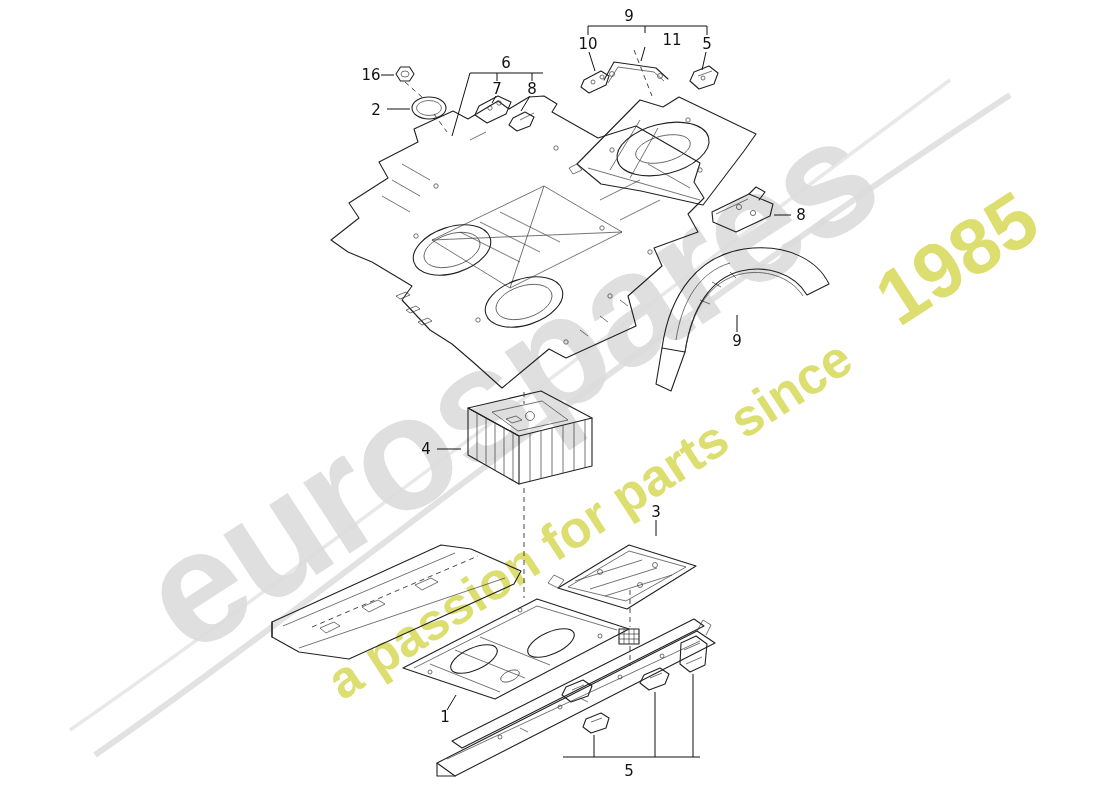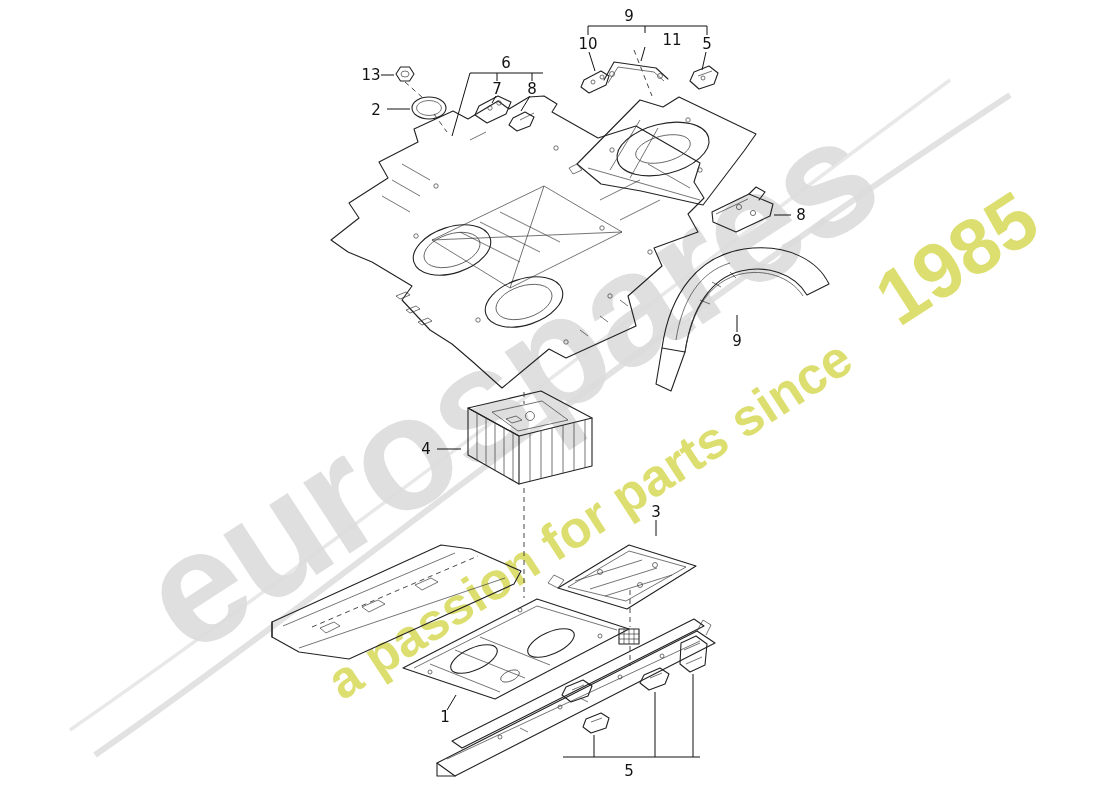--- a/index.html
+++ b/index.html
@@ -211,21 +211,21 @@
 
     <g>
       <path class="dash" d="M405,82 L423,98 M434,114 L447,132"></path>
       <path class="dash" d="M634,50 L652,96"></path>
       <path class="dash" d="M524,392 V404 M524,488 V598"></path>
       <path class="dash" d="M630,590 V627 M630,646 V666"></path>
       <path class="dash" d="M312,627 L478,556"></path>
     </g>
   </svg>
 
-  <div class="callout" style="left:371px; top:75px">13</div>
+  <div class="callout" style="left:371px; top:75px">16</div>
   <div class="callout" style="left:376px; top:110px">2</div>
   <div class="callout" style="left:506px; top:63px">6</div>
   <div class="callout" style="left:497px; top:89px">7</div>
   <div class="callout" style="left:532px; top:89px">8</div>
   <div class="callout" style="left:629px; top:16px">9</div>
   <div class="callout" style="left:588px; top:44px">10</div>
   <div class="callout" style="left:672px; top:40px">11</div>
   <div class="callout" style="left:707px; top:44px">5</div>
   <div class="callout" style="left:801px; top:215px">8</div>
   <div class="callout" style="left:737px; top:341px">9</div>

